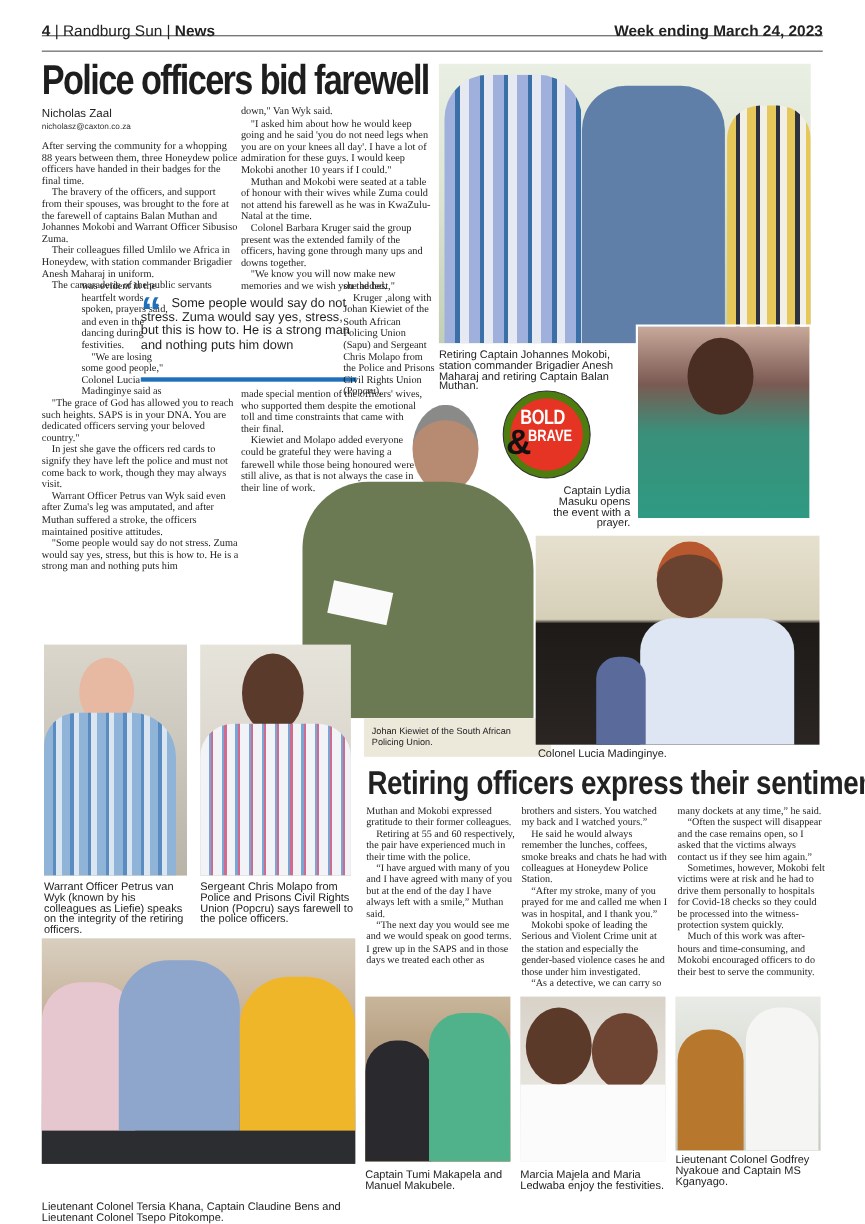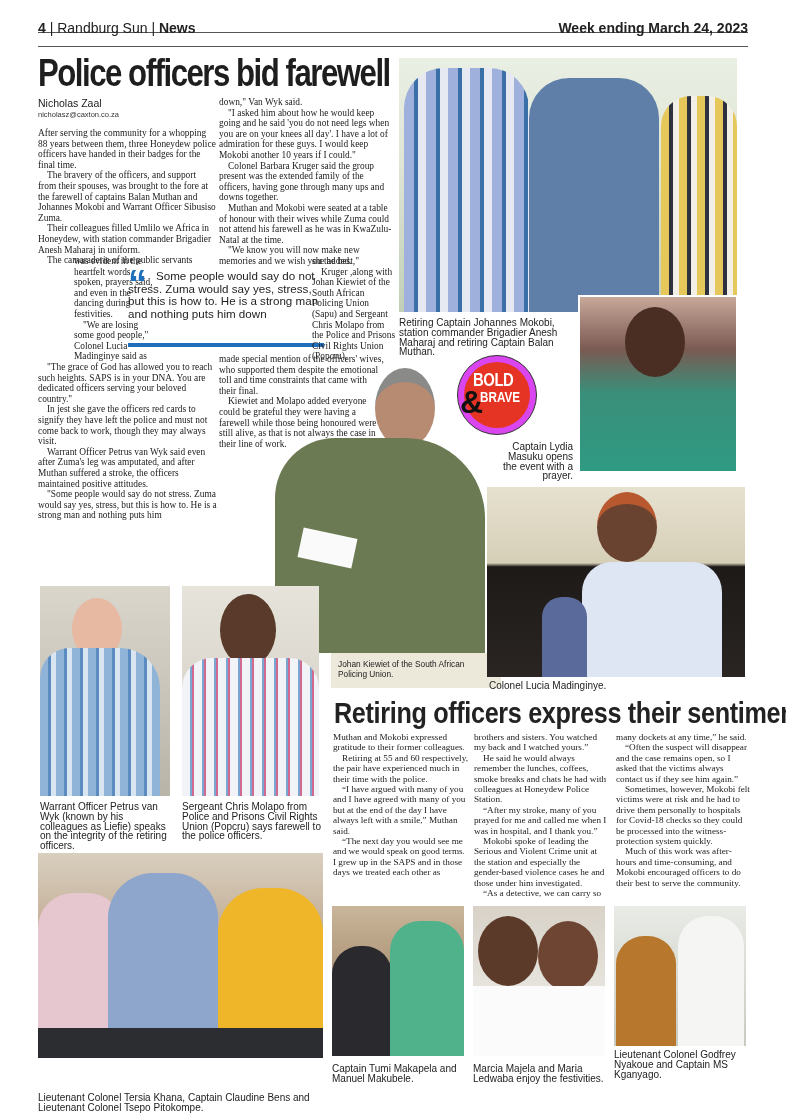--- a/index.html
+++ b/index.html
@@ -24,21 +24,21 @@
   .col p.noindent { text-indent: 0; }
 
   .pullquote { position: absolute; left: 128px; top: 270px; width: 192px; font-family: "Liberation Sans", sans-serif; font-size: 11.6px; line-height: 12.6px; color: #1e1e1e; }
   .pq-mark { position: absolute; left: 0; top: -3px; font-family: "Liberation Sans", sans-serif; font-weight: bold; font-size: 38px; line-height: 34px; color: #1f6fba; }
   .pq-bar { position: absolute; left: 128px; top: 343px; width: 196px; height: 4px; background: #1f6fba; }
 
   .photo { position: absolute; overflow: hidden; }
   .caption { position: absolute; font-family: "Liberation Sans", sans-serif; font-size: 10px; line-height: 9.8px; color: #222; }
   .caption-box { position: absolute; background: #ece8da; font-family: "Liberation Sans", sans-serif; font-size: 8.3px; line-height: 9.8px; color: #222; padding: 7px 7px; }
 
-  .badge { position: absolute; left: 457px; top: 355px; width: 80px; height: 80px; border-radius: 50%; border: 1px solid #333; background: #d946ef; }
+  .badge { position: absolute; left: 457px; top: 355px; width: 80px; height: 80px; border-radius: 50%; border: 1px solid #333; background: #4d7c0f; }
   .badge-inner { position: absolute; left: 6px; top: 6px; width: 66px; height: 66px; border-radius: 50%; background: #e53423; }
   .badge-bold { position: absolute; left: 15px; top: 14px; font-family: "Liberation Sans", sans-serif; font-weight: bold; font-size: 19px; color: #fff; transform: scaleX(0.78); transform-origin: left top; letter-spacing: -0.5px; line-height: 19px; }
   .badge-brave { position: absolute; left: 22px; top: 33px; font-family: "Liberation Sans", sans-serif; font-weight: bold; font-size: 15px; color: #fff; transform: scaleX(0.78); transform-origin: left top; line-height: 15px; }
   .badge-amp { position: absolute; left: 2px; top: 30px; font-family: "Liberation Sans", sans-serif; font-weight: bold; font-size: 32px; color: #111; line-height: 32px; }
 </style>
 </head>
 <body>
 
 <div class="folio-line" style="top:32px;"></div>
 <div class="folio" style="left:38px;">
@@ -70,22 +70,22 @@
 
 <div class="pullquote">
   <span class="pq-mark">“</span>
   <span style="display:block; text-indent:28px;">Some people would say do not stress. Zuma would say yes, stress, but this is how to. He is a strong man and nothing puts him down</span>
 </div>
 <div class="pq-bar"></div>
 
 <div class="col" style="left:219px; top:97px; width:176px;">
   <p class="noindent">down," Van Wyk said.</p>
   <p>"I asked him about how he would keep going and he said 'you do not need legs when you are on your knees all day'. I have a lot of admiration for these guys. I would keep Mokobi another 10 years if I could."</p>
+  <p>Muthan and Mokobi were seated at a table of honour with their wives while Zuma could not attend his farewell as he was in KwaZulu-Natal at the time.</p>
   <p>Colonel Barbara Kruger said the group present was the extended family of the officers, having gone through many ups and downs together.</p>
-  <p>Muthan and Mokobi were seated at a table of honour with their wives while Zuma could not attend his farewell as he was in KwaZulu-Natal at the time.</p>
   <p>"We know you will now make new memories and we wish you the best,"</p>
 </div>
 <div class="col" style="left:312px; top:256px; width:84px;">
   <p class="noindent">she added.</p>
   <p>Kruger ,along with Johan Kiewiet of the South African Policing Union (Sapu) and Sergeant Chris Molapo from the Police and Prisons Civil Rights Union (Popcru),</p>
 </div>
 <div class="col" style="left:219px; top:354px; width:165px;">
   <p class="noindent">made special mention of the officers' wives, who supported them despite the emotional toll and time constraints that came with their final.</p>
   <p>Kiewiet and Molapo added everyone could be grateful they were having a farewell while those being honoured were still alive, as that is not always the case in their line of work.</p>
 </div>

